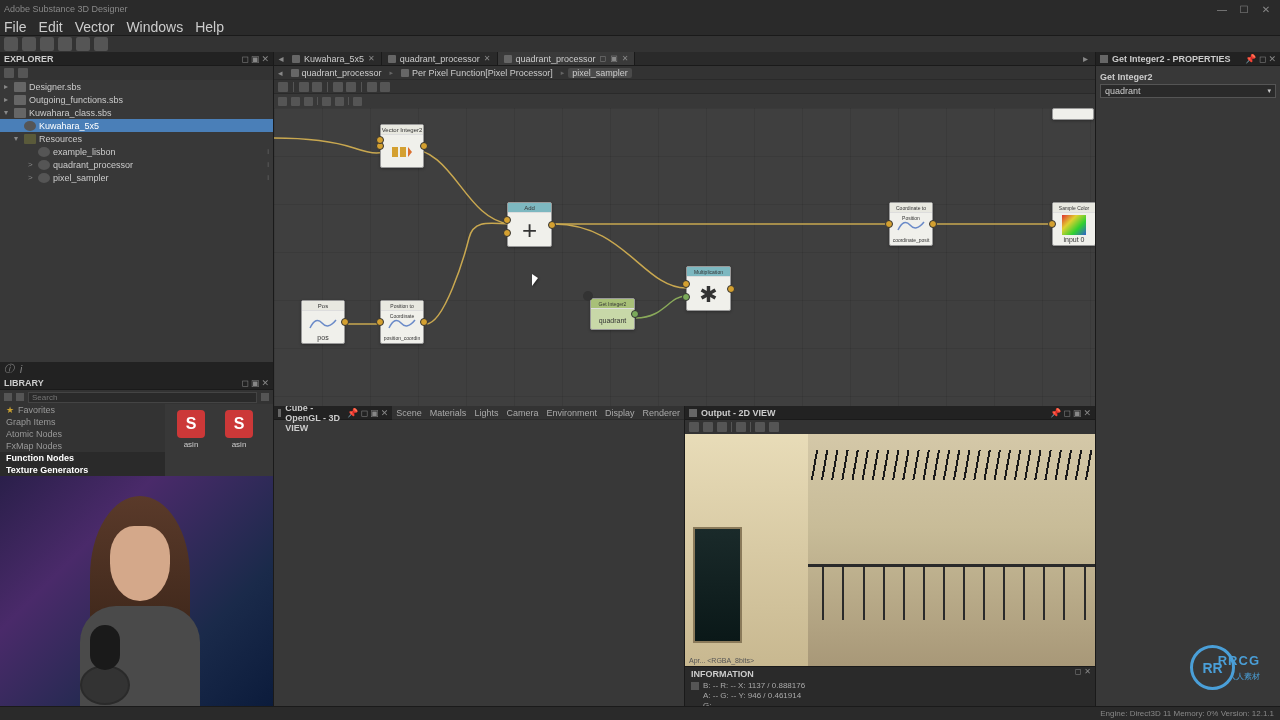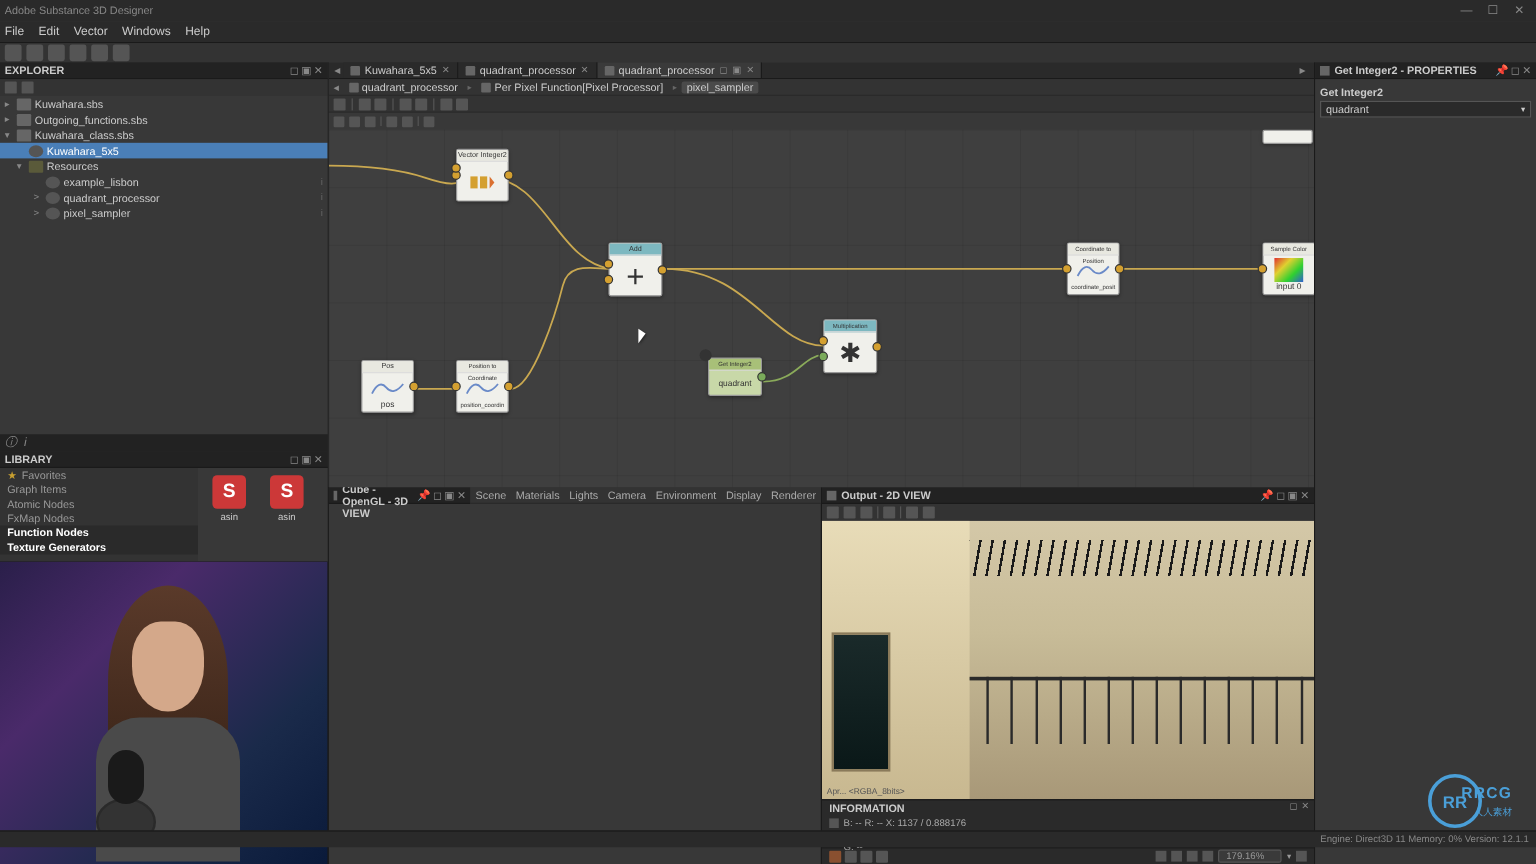--- a/index.html
+++ b/index.html
@@ -7,21 +7,21 @@
   
   
   .titlebar { height: 18px; background: #2a2a2a; display: flex; align-items: center; justify-content: space-between; padding: 0 4px; }
   .titlebar .left { display: flex; align-items: center; gap: 5px; }
   .titlebar .title { color: #888; font-size: 9px; }
   .titlebar .right { display: flex; gap: 2px; }
   .wbtn { width: 20px; height: 14px; display: flex; align-items: center; justify-content: center; color: #888; font-size: 10px; }
   
   
   .menubar { height: 18px; background: #2a2a2a; display: flex; align-items: center; padding: 0 4px; gap: 12px; border-bottom: 1px solid #1a1a1a; }
-  .menubar span { color: #ccc; font-size: 10px; }
+  .menubar span { color: #ccc; font-size: 14px; }
   
   
   .toolbar { height: 16px; background: #333; display: flex; align-items: center; padding: 0 4px; gap: 4px; }
   .tb-icon { width: 14px; height: 14px; background: #555; border-radius: 2px; }
   
   
   .main { display: flex; height: calc(720px - 52px); }
   
   
   .leftcol { width: 274px; display: flex; flex-direction: column; background: #2f2f2f; border-right: 1px solid #1a1a1a; }
@@ -168,21 +168,21 @@
   .view2d-footer .right { display: flex; align-items: center; gap: 4px; }
   .zoom-box { background: #3a3a3a; border: 1px solid #555; padding: 0 14px 0 6px; border-radius: 2px; }
   
   
   .rightcol { width: 185px; background: #2f2f2f; display: flex; flex-direction: column; border-left: 1px solid #1a1a1a; }
   .prop-body { flex: 1; background: #383838; padding: 4px; }
   .prop-body .label { font-size: 9px; color: #ccc; font-weight: bold; margin: 2px 0; }
   .prop-body .dd { width: 100%; height: 14px; background: #2a2a2a; border: 1px solid #555; font-size: 9px; color: #ccc; padding: 0 4px; display: flex; align-items: center; justify-content: space-between; }
   
   
-  .statusbar { position: absolute; bottom: 14px; left: 0; right: 0; height: 14px; background: #2a2a2a; display: flex; align-items: center; justify-content: flex-end; padding: 0 6px; font-size: 8px; color: #888; border-top: 1px solid #1a1a1a; }
+  .statusbar { position: absolute; bottom: 0; left: 0; right: 0; height: 14px; background: #2a2a2a; display: flex; align-items: center; justify-content: flex-end; padding: 0 6px; font-size: 8px; color: #888; border-top: 1px solid #1a1a1a; }
   
   
   .corner-logo { position: absolute; bottom: 20px; right: 20px; width: 70px; height: 55px; pointer-events: none; }
   .corner-logo .circ { width: 45px; height: 45px; border: 3px solid #4a9fd8; border-radius: 50%; position: absolute; top: 0; left: 0; display: flex; align-items: center; justify-content: center; color: #4a9fd8; font-weight: bold; font-size: 14px; }
   .corner-logo .txt { position: absolute; right: 0; top: 8px; color: #4a9fd8; font-size: 13px; font-weight: bold; letter-spacing: 1px; }
   .corner-logo .sub { position: absolute; right: 0; top: 26px; color: #4a9fd8; font-size: 8px; }
 </style>
 </head>
 <body>
 
@@ -228,21 +228,21 @@
         </span>
       </div>
       <div class="explorer-tb">
         <div class="ic"></div>
         <div class="ic"></div>
       </div>
       <div class="tree">
         <div class="tree-item">
           <span class="expand">▸</span>
           <span class="icon file"></span>
-          <span class="label">Kuwahara.sbs</span>
+          <span class="label">Designer.sbs</span>
         </div>
         <div class="tree-item">
           <span class="expand">▸</span>
           <span class="icon file"></span>
           <span class="label">Outgoing_functions.sbs</span>
         </div>
         <div class="tree-item">
           <span class="expand">▾</span>
           <span class="icon file"></span>
           <span class="label">Kuwahara_class.sbs</span>
@@ -284,20 +284,26 @@
     </div>
 
     <div class="library">
       <div class="panel-header">
         <span class="title">LIBRARY</span>
         <span class="controls">
           <span>◻</span>
           <span>▣</span>
           <span>✕</span>
         </span>
+      </div>
+      <div class="lib-tb">
+        <div class="ic" style="width:8px;height:8px;background:#555;"></div>
+        <div class="ic" style="width:8px;height:8px;background:#555;"></div>
+        <input class="search" placeholder="Search" style="">
+        <div class="ic" style="width:8px;height:8px;background:#555;"></div>
       </div>
       <div class="lib-body">
         <div class="lib-tree">
           <div class="item">
             <span style="color:#c9a030;">★</span>
             <span>Favorites</span>
           </div>
           <div class="item">Graph Items</div>
           <div class="item">Atomic Nodes</div>
           <div class="item">FxMap Nodes</div>

